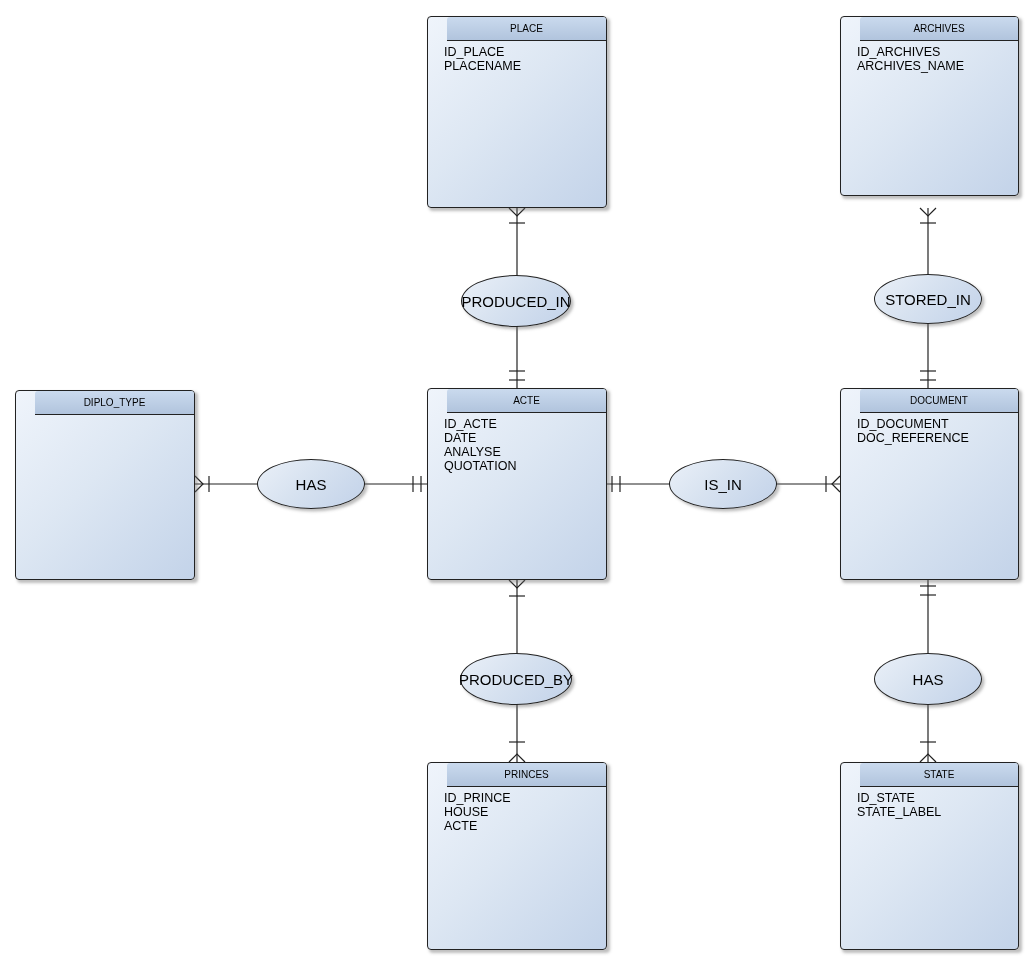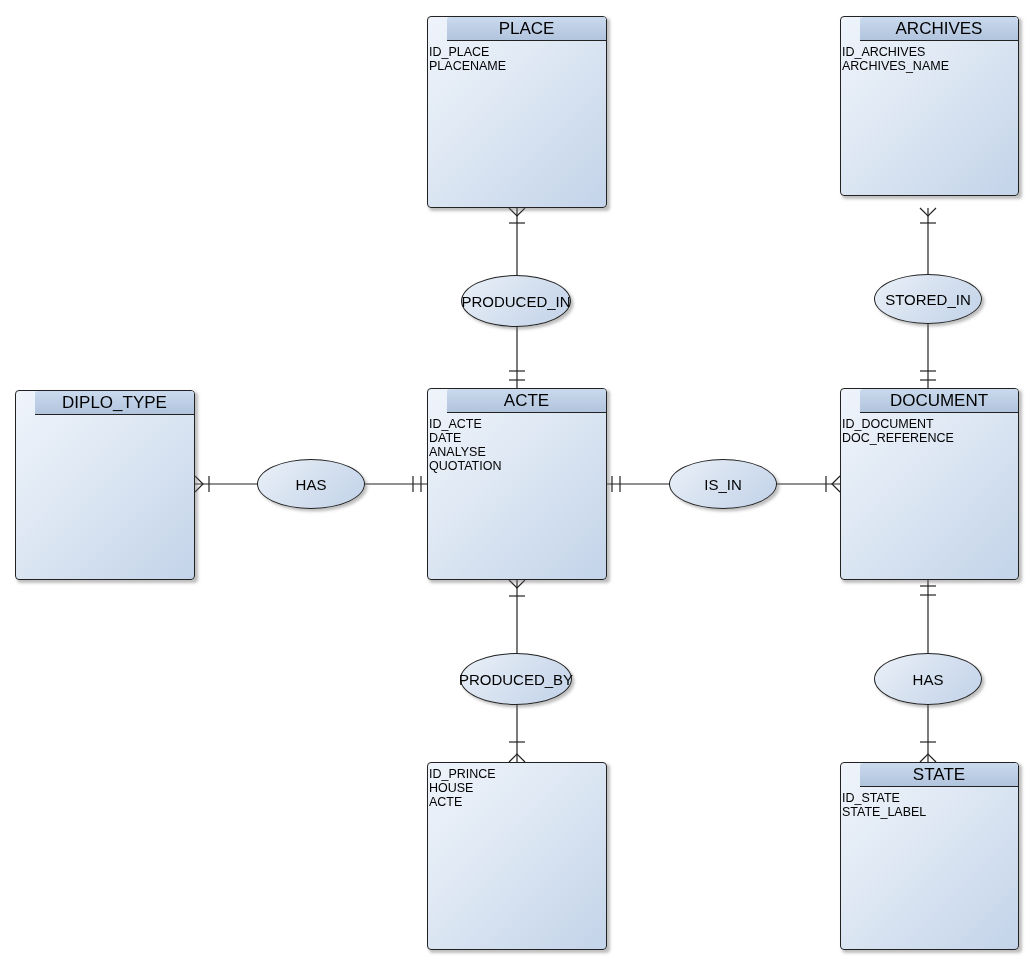--- a/index.html
+++ b/index.html
@@ -11,23 +11,23 @@
   .entity{
     position:absolute;border:1.3px solid #222;border-radius:4px;
     background:linear-gradient(135deg,#eff4fb 0%,#dde7f3 45%,#c3d3e9 100%);
     box-shadow:2.5px 2.5px 3px rgba(110,110,110,.45);
     display:flex;flex-direction:column;box-sizing:border-box;
   }
   .entity-header{
     height:23px;flex:0 0 23px;border-bottom:1.2px solid #222;
     background:linear-gradient(180deg,#cadaee 0%,#b1c4dd 100%);
     display:flex;align-items:center;justify-content:center;
-    font-size:17px;border-radius:3px 3px 0 0;margin-left:19px;
+    font-size:10px;border-radius:3px 3px 0 0;margin-left:19px;
   }
-  .entity-body{flex:1;padding:4px 1px;font-size:12.5px;line-height:14px;text-align:left;}
+  .entity-body{flex:1;padding:4px 16px;font-size:12.5px;line-height:14px;text-align:left;}
   .relationship{
     position:absolute;border:1.5px solid #222;border-radius:50%;
     background:linear-gradient(135deg,#eaf0f8 0%,#d7e2f0 45%,#c2d2e9 100%);
     box-shadow:2.5px 2.5px 3px rgba(110,110,110,.45);
     display:flex;align-items:center;justify-content:center;
     font-size:15px;box-sizing:border-box;
   }
 </style>
 </head>
 <body>
@@ -117,20 +117,21 @@
     <div class="entity-header">ACTE</div>
     <div class="entity-body">
       <div>ID_ACTE</div>
       <div>DATE</div>
       <div>ANALYSE</div>
       <div>QUOTATION</div>
     </div>
   </div>
 
   <div class="entity" style="left:427px;top:762px;width:180px;height:188px">
+    <div class="entity-header">PRINCES</div>
     <div class="entity-body">
       <div>ID_PRINCE</div>
       <div>HOUSE</div>
       <div>ACTE</div>
     </div>
   </div>
 
   <div class="entity" style="left:840px;top:762px;width:179px;height:188px">
     <div class="entity-header">STATE</div>
     <div class="entity-body">

